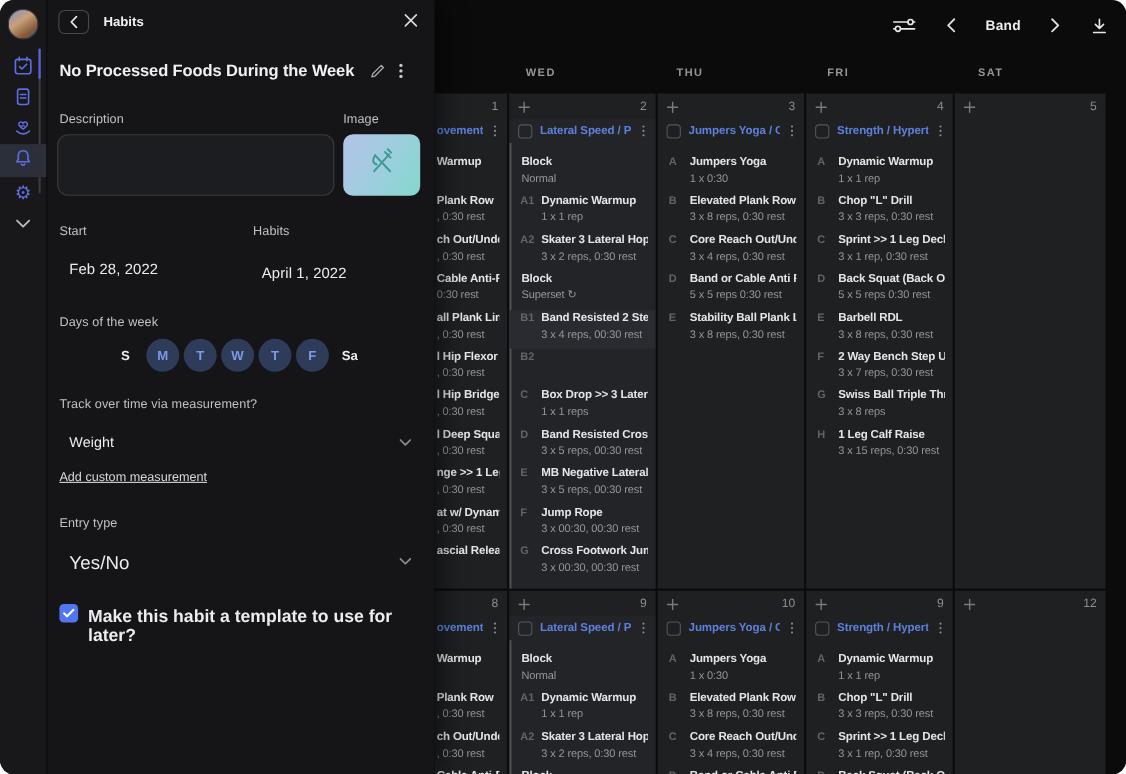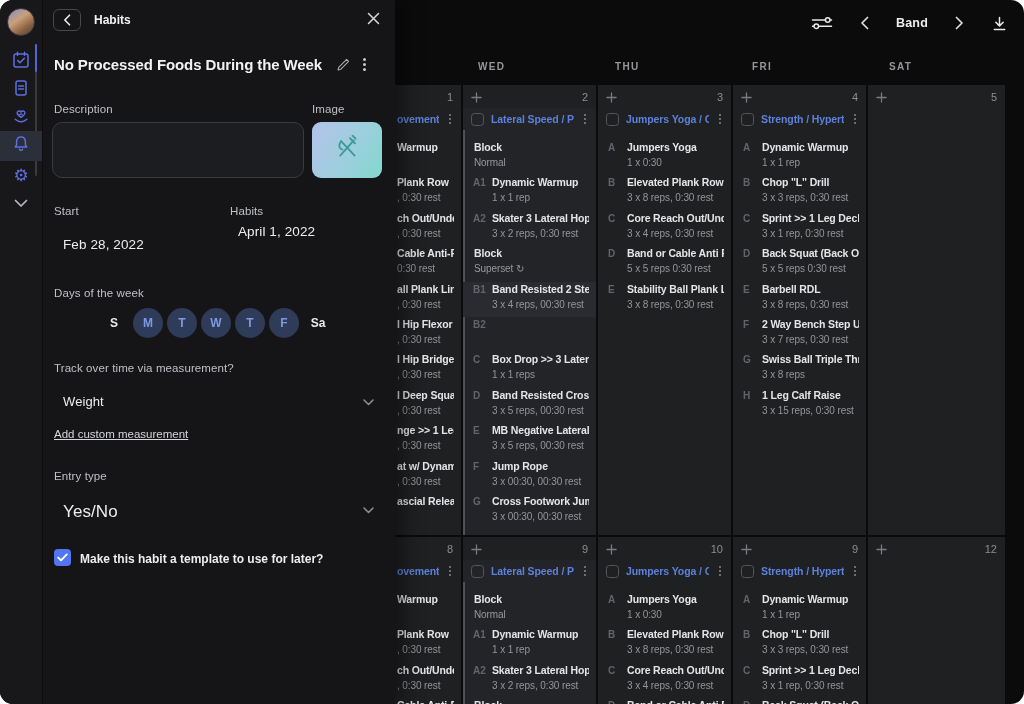--- a/index.html
+++ b/index.html
@@ -71,21 +71,21 @@
   .desc-area{position:absolute;left:10px;top:122px;width:252px;height:56px;box-sizing:border-box;background:#1c1d20;border:1px solid #3a3b3f;border-radius:10px;resize:none;outline:none;color:#e9e9eb;font-family:"Liberation Sans",sans-serif;font-size:12px;padding:8px 10px;}
   .image-box{position:absolute;left:270px;top:122px;width:70px;height:56px;border-radius:9px;cursor:pointer;
     background:linear-gradient(120deg,#b5c2e9 0%,#9ccfdd 55%,#83d8cc 100%);display:flex;align-items:center;justify-content:center;}
   .fvalue{position:absolute;font-size:13.5px;color:#ededf0;letter-spacing:.1px;cursor:pointer;}
   .days-row{position:absolute;left:57px;top:308px;display:flex;gap:4px;}
   .day-pill{width:30px;height:30px;line-height:30px;text-align:center;font-size:12px;font-weight:700;color:#e9eaee;cursor:pointer;}
   .day-pill.sel{background:#2e3c59;border-radius:50%;color:#7e99e6;}
   .select-chevron{position:absolute;right:21px;display:flex;cursor:pointer;}
   .link{position:absolute;left:12px;top:428px;font-size:11.5px;color:#d6d7db;text-decoration:underline;cursor:pointer;}
   .cb-blue{position:absolute;left:12px;top:549px;width:17px;height:17px;border-radius:4px;background:#5276f0;display:flex;align-items:center;justify-content:center;cursor:pointer;}
-  .cb-label{position:absolute;left:38px;top:552px;font-size:12px;font-weight:600;color:#eceded;}
+  .cb-label{position:absolute;left:38px;top:552px;font-size:16px;font-weight:600;color:#eceded;}
 </style>
 </head>
 <body>
 
 <div class="window">
 
   <div class="toolbar">
     <span class="tb-icon">
       <svg width="22" height="16" viewBox="0 0 22 16" fill="none">
         <path d="M1.5 5h13M19 5h1.5" stroke="#e8e8ea" stroke-width="1.5" stroke-linecap="round"></path>
@@ -696,21 +696,21 @@
             <path d="M26.5 5.5 l3.6 3.6"></path>
             <path d="M29.5 14.5 l-3.3 -3.3"></path>
           </g>
         </svg>
       </span>
     </div>
 
     <span class="flabel" style="left:12px;top:205px;">Start</span>
     <span class="fvalue" style="left:21px;top:237px;">Feb 28, 2022</span>
     <span class="flabel" style="left:188px;top:205px;">Habits</span>
-    <span class="fvalue" style="left:196px;top:224px;">April 1, 2022</span>
+    <span class="fvalue" style="left:196px;top:241px;">April 1, 2022</span>
 
     <span class="flabel" style="left:12px;top:287px;">Days of the week</span>
     <div class="days-row">
         <div class="day-pill">S</div>
         <div class="day-pill sel">M</div>
         <div class="day-pill sel">T</div>
         <div class="day-pill sel">W</div>
         <div class="day-pill sel">T</div>
         <div class="day-pill sel">F</div>
         <div class="day-pill">Sa</div>

